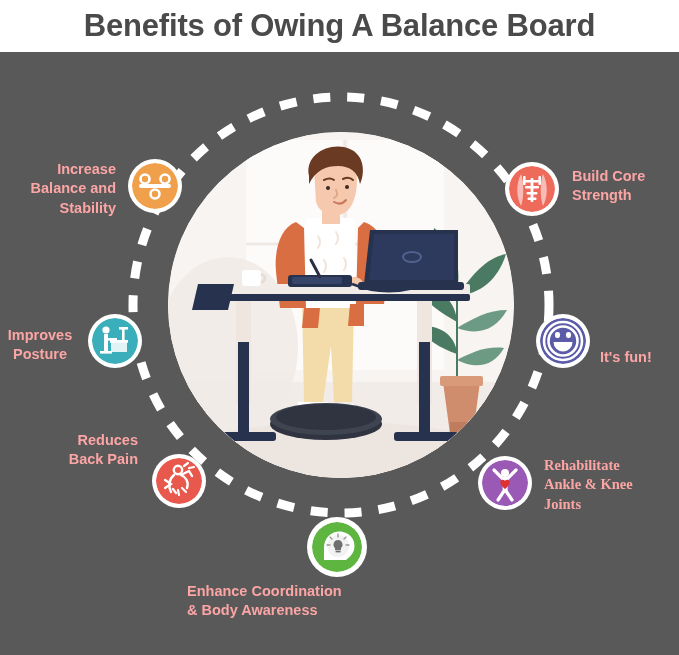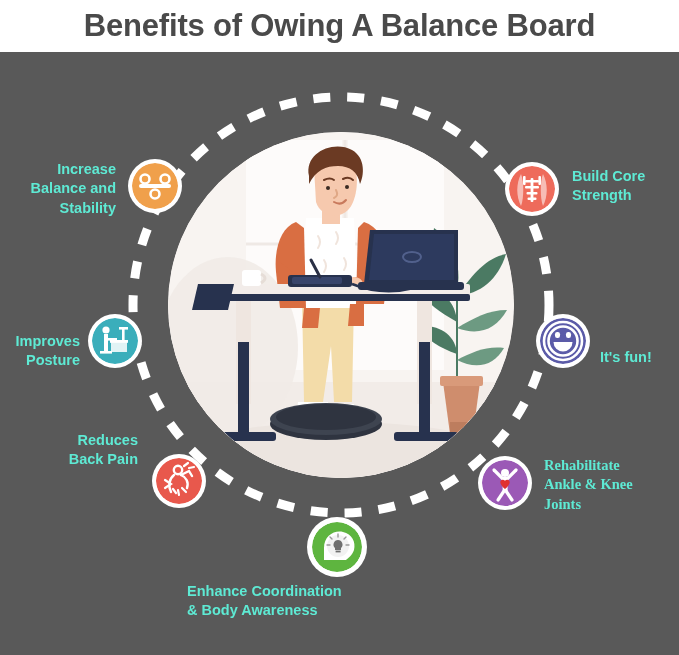--- a/index.html
+++ b/index.html
@@ -75,21 +75,21 @@
     border-radius: 50%;
     background: #ffffff;
     box-sizing: border-box;
     display: flex;
     align-items: center;
     justify-content: center;
   }
   .node-icon > svg { display:block; border-radius:50%; }
   .node-label {
     position: absolute;
-    color: #5eead4;
+    color: #fca5a5;
     font-size: 14.5px;
     font-weight: bold;
     line-height: 1.33;
     white-space: pre-line;
   }
   .label-right { text-align: left; }
   .label-left  { text-align: right; }
   .label-center{ text-align: left; }
 </style>
 </head>
@@ -248,21 +248,21 @@
           <circle cx="14" cy="12" r="3.6" fill="#ffffff"></circle>
           <rect x="12" y="16" width="4" height="17" fill="#ffffff"></rect>
           <rect x="8" y="33" width="12" height="2.6" fill="#ffffff"></rect>
           <rect x="16" y="20" width="9" height="2.6" fill="#ffffff"></rect>
           <rect x="18" y="22" width="18" height="2.8" fill="#ffffff"></rect>
           <rect x="19" y="24" width="16" height="10" fill="#ffffff" opacity="0.85"></rect>
           <rect x="30" y="10" width="2.6" height="12" fill="#ffffff"></rect>
           <rect x="27" y="9" width="9" height="2.6" fill="#ffffff"></rect>
         </svg>
       </div>
-      <div class="node-label label-left" style="left:0px; top:280px; width:80px;">Improves
+      <div class="node-label label-left" style="left:0px; top:274px; width:80px;text-align:center;">Improves
 Posture</div>
     </div>
 
     <div class="node">
       <div class="node-icon" style="left:152px; top:402px; width:54px; height:54px; padding:4px;">
         <svg width="46" height="46" viewBox="0 0 46 46" xmlns="http://www.w3.org/2000/svg">
           <circle cx="23" cy="23" r="23" fill="#e8584c"></circle>
           <circle cx="22" cy="12" r="4.2" fill="none" stroke="#ffffff" stroke-width="2.4"></circle>
           <path d="M18 17 C13 21 12 28 15 34" stroke="#ffffff" stroke-width="2.4" fill="none" stroke-linecap="round"></path>
           <path d="M25 17 C30 19 33 24 31 30" stroke="#ffffff" stroke-width="2.4" fill="none" stroke-linecap="round"></path>

